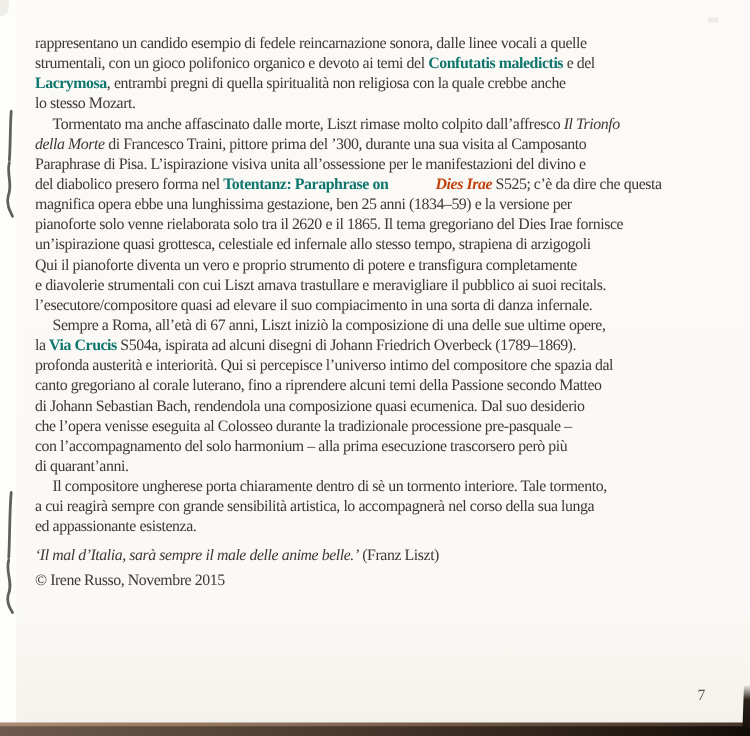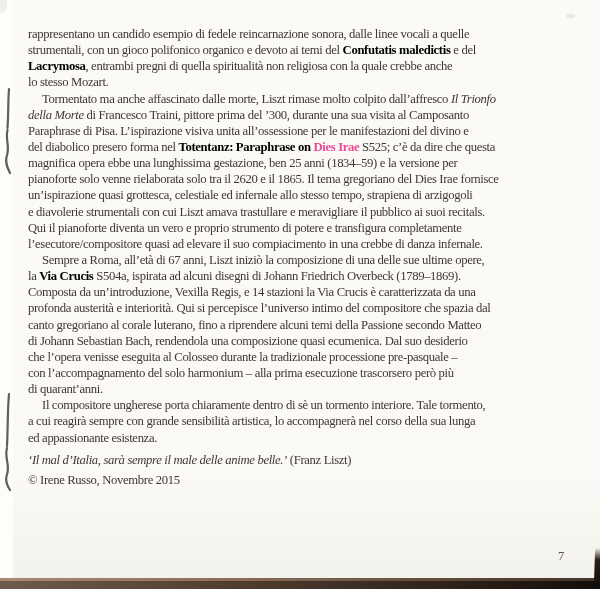--- a/index.html
+++ b/index.html
@@ -30,23 +30,23 @@
   .binding-mark svg path {
     fill:none; stroke:#45423e; stroke-width:2.2; stroke-linecap:round; opacity:.85;
   }
   .body-text {
     position:absolute; left:28px; top:26px; width:560px;
     font-size:12.7px; line-height:16.15px; letter-spacing:-0.35px;
     color:#3e3934;
   }
   .line { white-space:nowrap; height:16.15px; }
   .para.indent .line:first-child { text-indent:14px; }
-  .run-b  { font-weight:bold; color:#000000; }
+  .run-b  { font-weight:bold; color:#0f766e; }
   .run-i  { font-style:italic; }
-  .run-bi { font-weight:bold; color:#ec4899; }
+  .run-bi { font-weight:bold; font-style:italic; color:#c2410c;margin-left:35px; }
   .quote-line { margin-top:6px; white-space:nowrap; }
   .copyright-line { margin-top:4px; white-space:nowrap; }
   .page-number {
     position:absolute; left:558px; top:549px;
     font-size:12.5px; color:#56514b;
   }
   .bottom-bar { position:absolute; left:0; right:0; bottom:0; height:11px; }
   .bar-line {
     position:absolute; left:0; right:0; top:0; height:4px;
     background:linear-gradient(90deg,#a98a74 0%,#8a6d58 40%,#5f4938 75%,#43332a 100%);
@@ -92,28 +92,27 @@
         <div class="line"><span>lo stesso Mozart.</span></div>
       </div>
       <div class="para indent">
         <div class="line"><span>Tormentato ma anche affascinato dalle morte, Liszt rimase molto colpito dall’affresco </span><span class="run-i">Il Trionfo</span></div>
         <div class="line"><span class="run-i">della Morte</span><span> di Francesco Traini, pittore prima del ’300, durante una sua visita al Camposanto</span></div>
         <div class="line"><span>Paraphrase di Pisa. L’ispirazione visiva unita all’ossessione per le manifestazioni del divino e</span></div>
         <div class="line"><span>del diabolico presero forma nel </span><span class="run-b">Totentanz: Paraphrase on </span><span class="run-bi">Dies Irae</span><span> S525; c’è da dire che questa</span></div>
         <div class="line"><span>magnifica opera ebbe una lunghissima gestazione, ben 25 anni (1834–59) e la versione per</span></div>
         <div class="line"><span>pianoforte solo venne rielaborata solo tra il 2620 e il 1865. Il tema gregoriano del Dies Irae fornisce</span></div>
         <div class="line"><span>un’ispirazione quasi grottesca, celestiale ed infernale allo stesso tempo, strapiena di arzigogoli</span></div>
+        <div class="line"><span>Qui il pianoforte diventa un vero e proprio strumento di potere e transfigura completamente</span></div>
         <div class="line"><span>e diavolerie strumentali con cui Liszt amava trastullare e meravigliare il pubblico ai suoi recitals.</span></div>
-        <div class="line"><span>Qui il pianoforte diventa un vero e proprio strumento di potere e transfigura completamente</span></div>
-        <div class="line"><span>l’esecutore/compositore quasi ad elevare il suo compiacimento in una crebbe di danza infernale.</span></div>
+        <div class="line"><span>l’esecutore/compositore quasi ad elevare il suo compiacimento in una sorta di danza infernale.</span></div>
       </div>
       <div class="para indent">
         <div class="line"><span>Sempre a Roma, all’età di 67 anni, Liszt iniziò la composizione di una delle sue ultime opere,</span></div>
         <div class="line"><span>la </span><span class="run-b">Via Crucis</span><span> S504a, ispirata ad alcuni disegni di Johann Friedrich Overbeck (1789–1869).</span></div>
-        <div class="line"><span>Composta da un’introduzione, Vexilla Regis, e 14 stazioni la Via Crucis è caratterizzata da una</span></div>
         <div class="line"><span>profonda austerità e interiorità. Qui si percepisce l’universo intimo del compositore che spazia dal</span></div>
         <div class="line"><span>canto gregoriano al corale luterano, fino a riprendere alcuni temi della Passione secondo Matteo</span></div>
         <div class="line"><span>di Johann Sebastian Bach, rendendola una composizione quasi ecumenica. Dal suo desiderio</span></div>
         <div class="line"><span>che l’opera venisse eseguita al Colosseo durante la tradizionale processione pre-pasquale –</span></div>
         <div class="line"><span>con l’accompagnamento del solo harmonium – alla prima esecuzione trascorsero però più</span></div>
         <div class="line"><span>di quarant’anni.</span></div>
       </div>
       <div class="para indent">
         <div class="line"><span>Il compositore ungherese porta chiaramente dentro di sè un tormento interiore. Tale tormento,</span></div>
         <div class="line"><span>a cui reagirà sempre con grande sensibilità artistica, lo accompagnerà nel corso della sua lunga</span></div>

